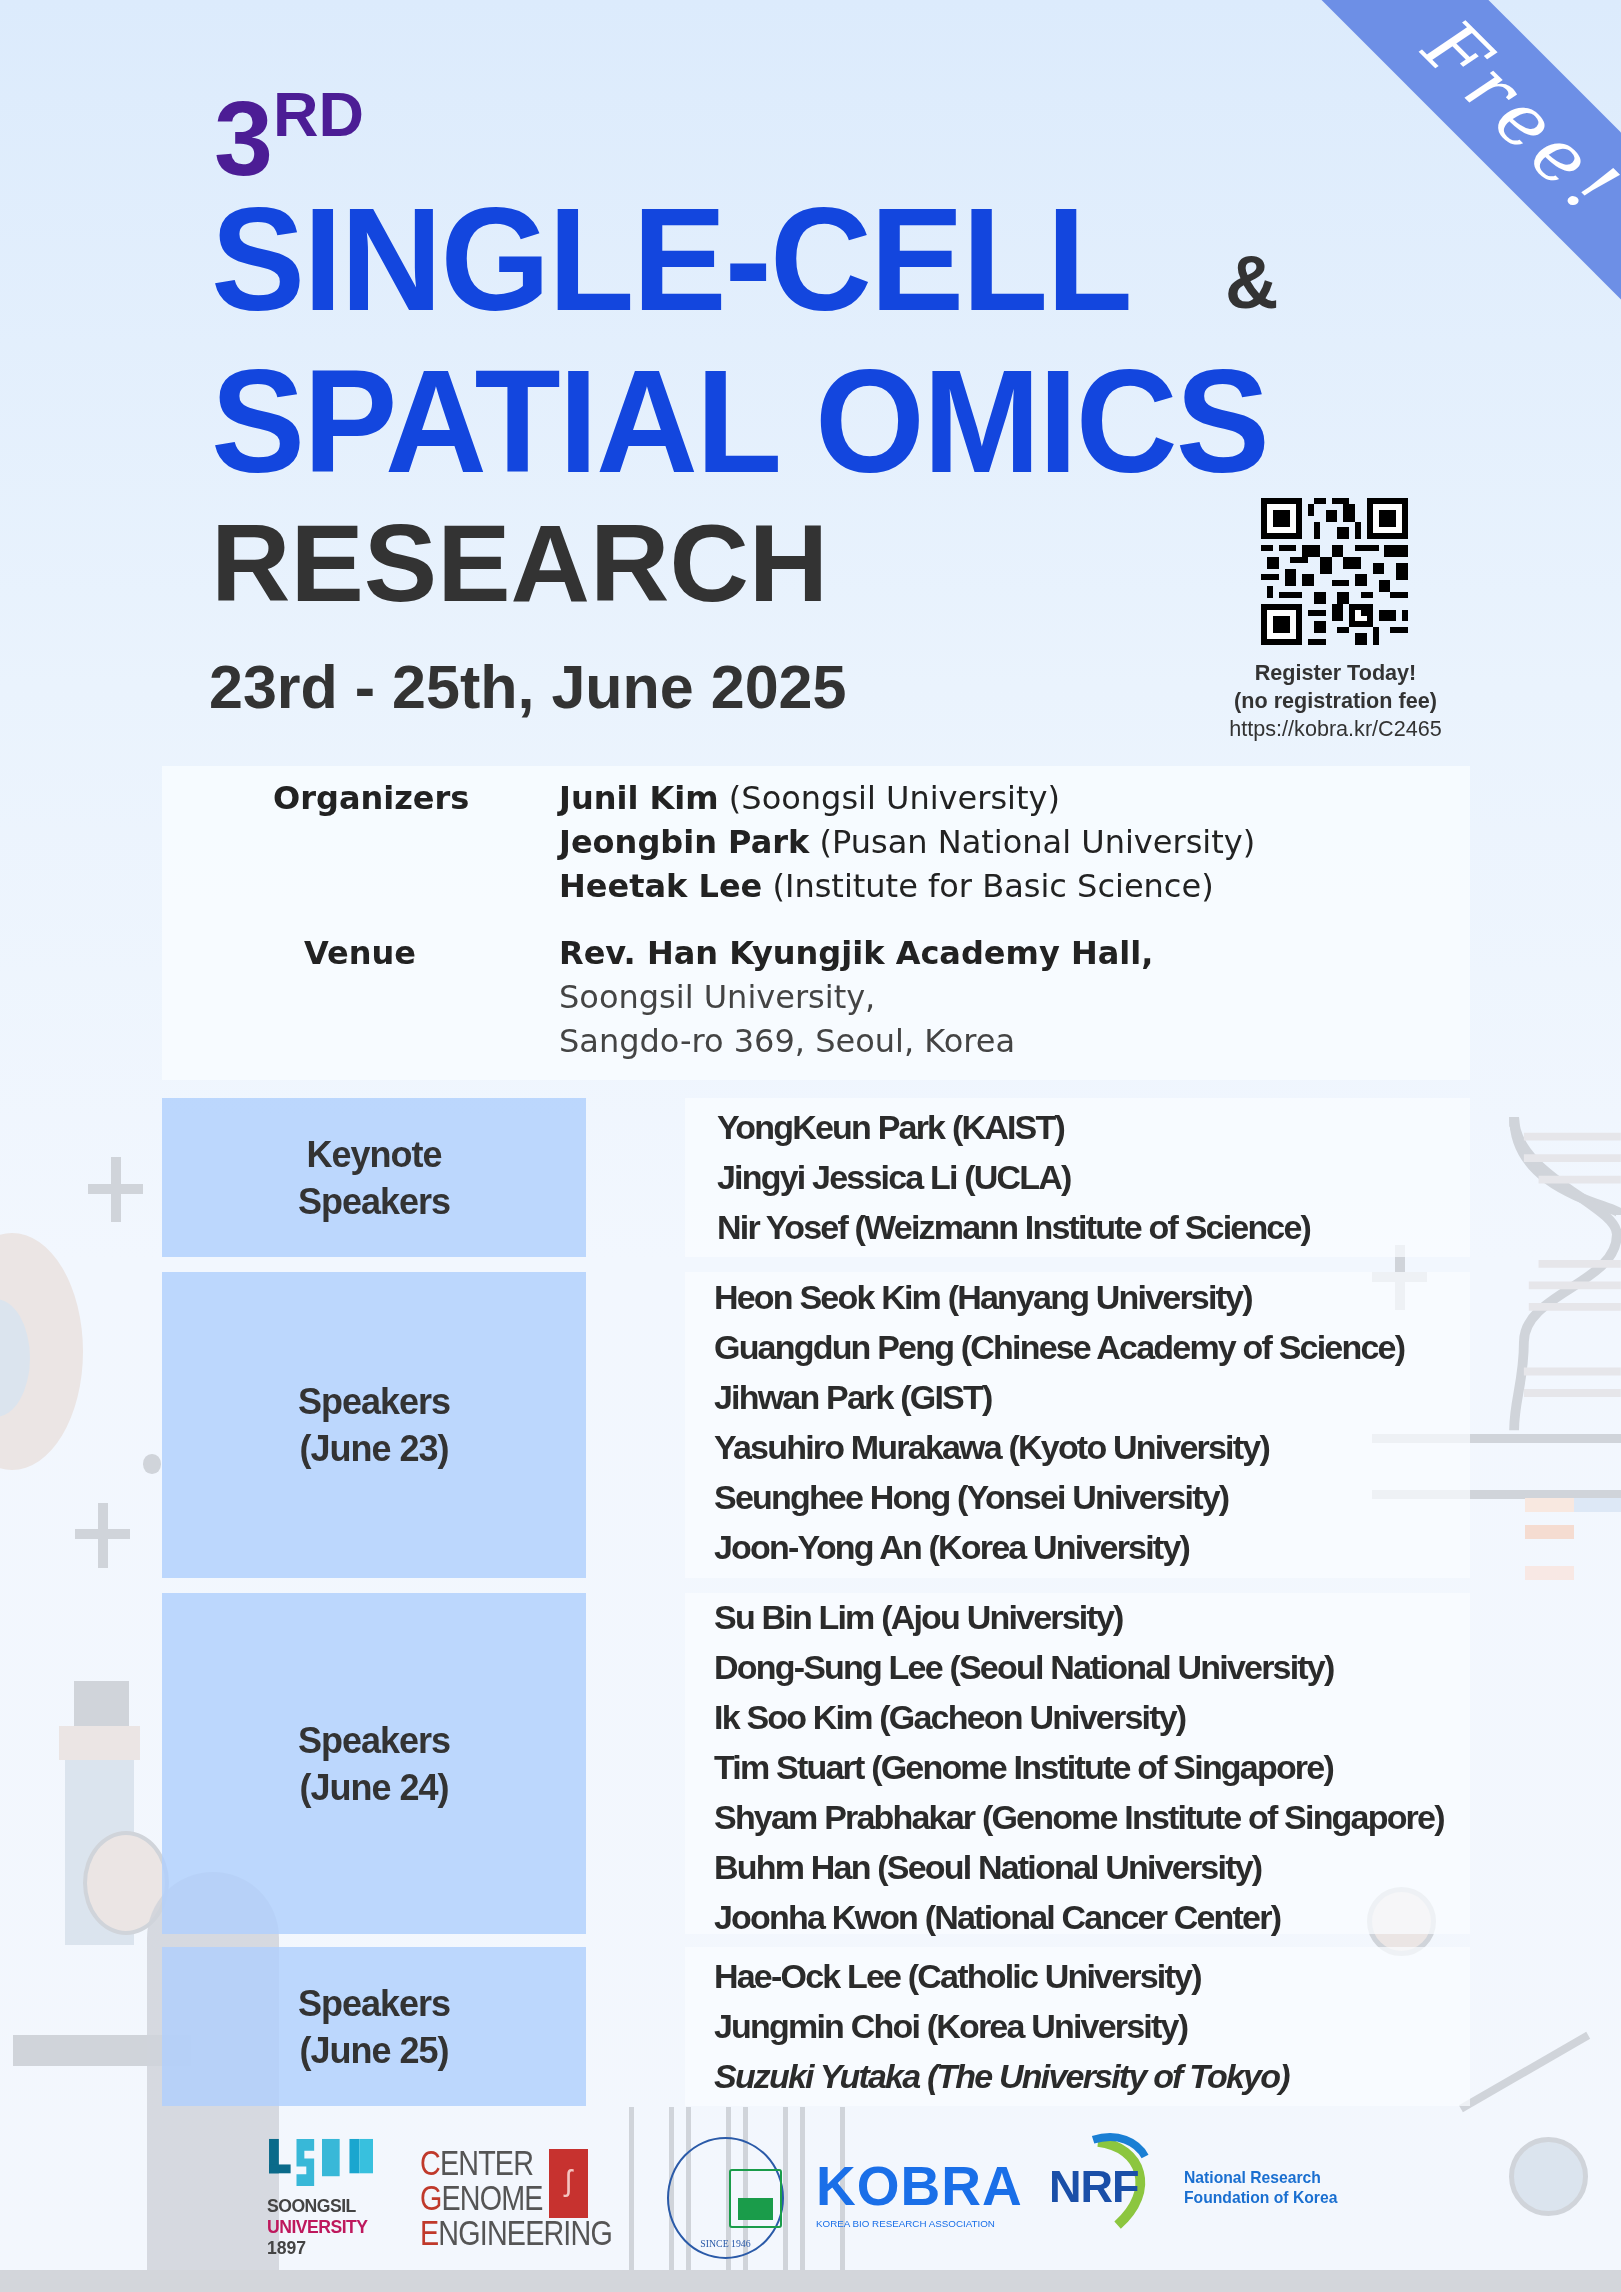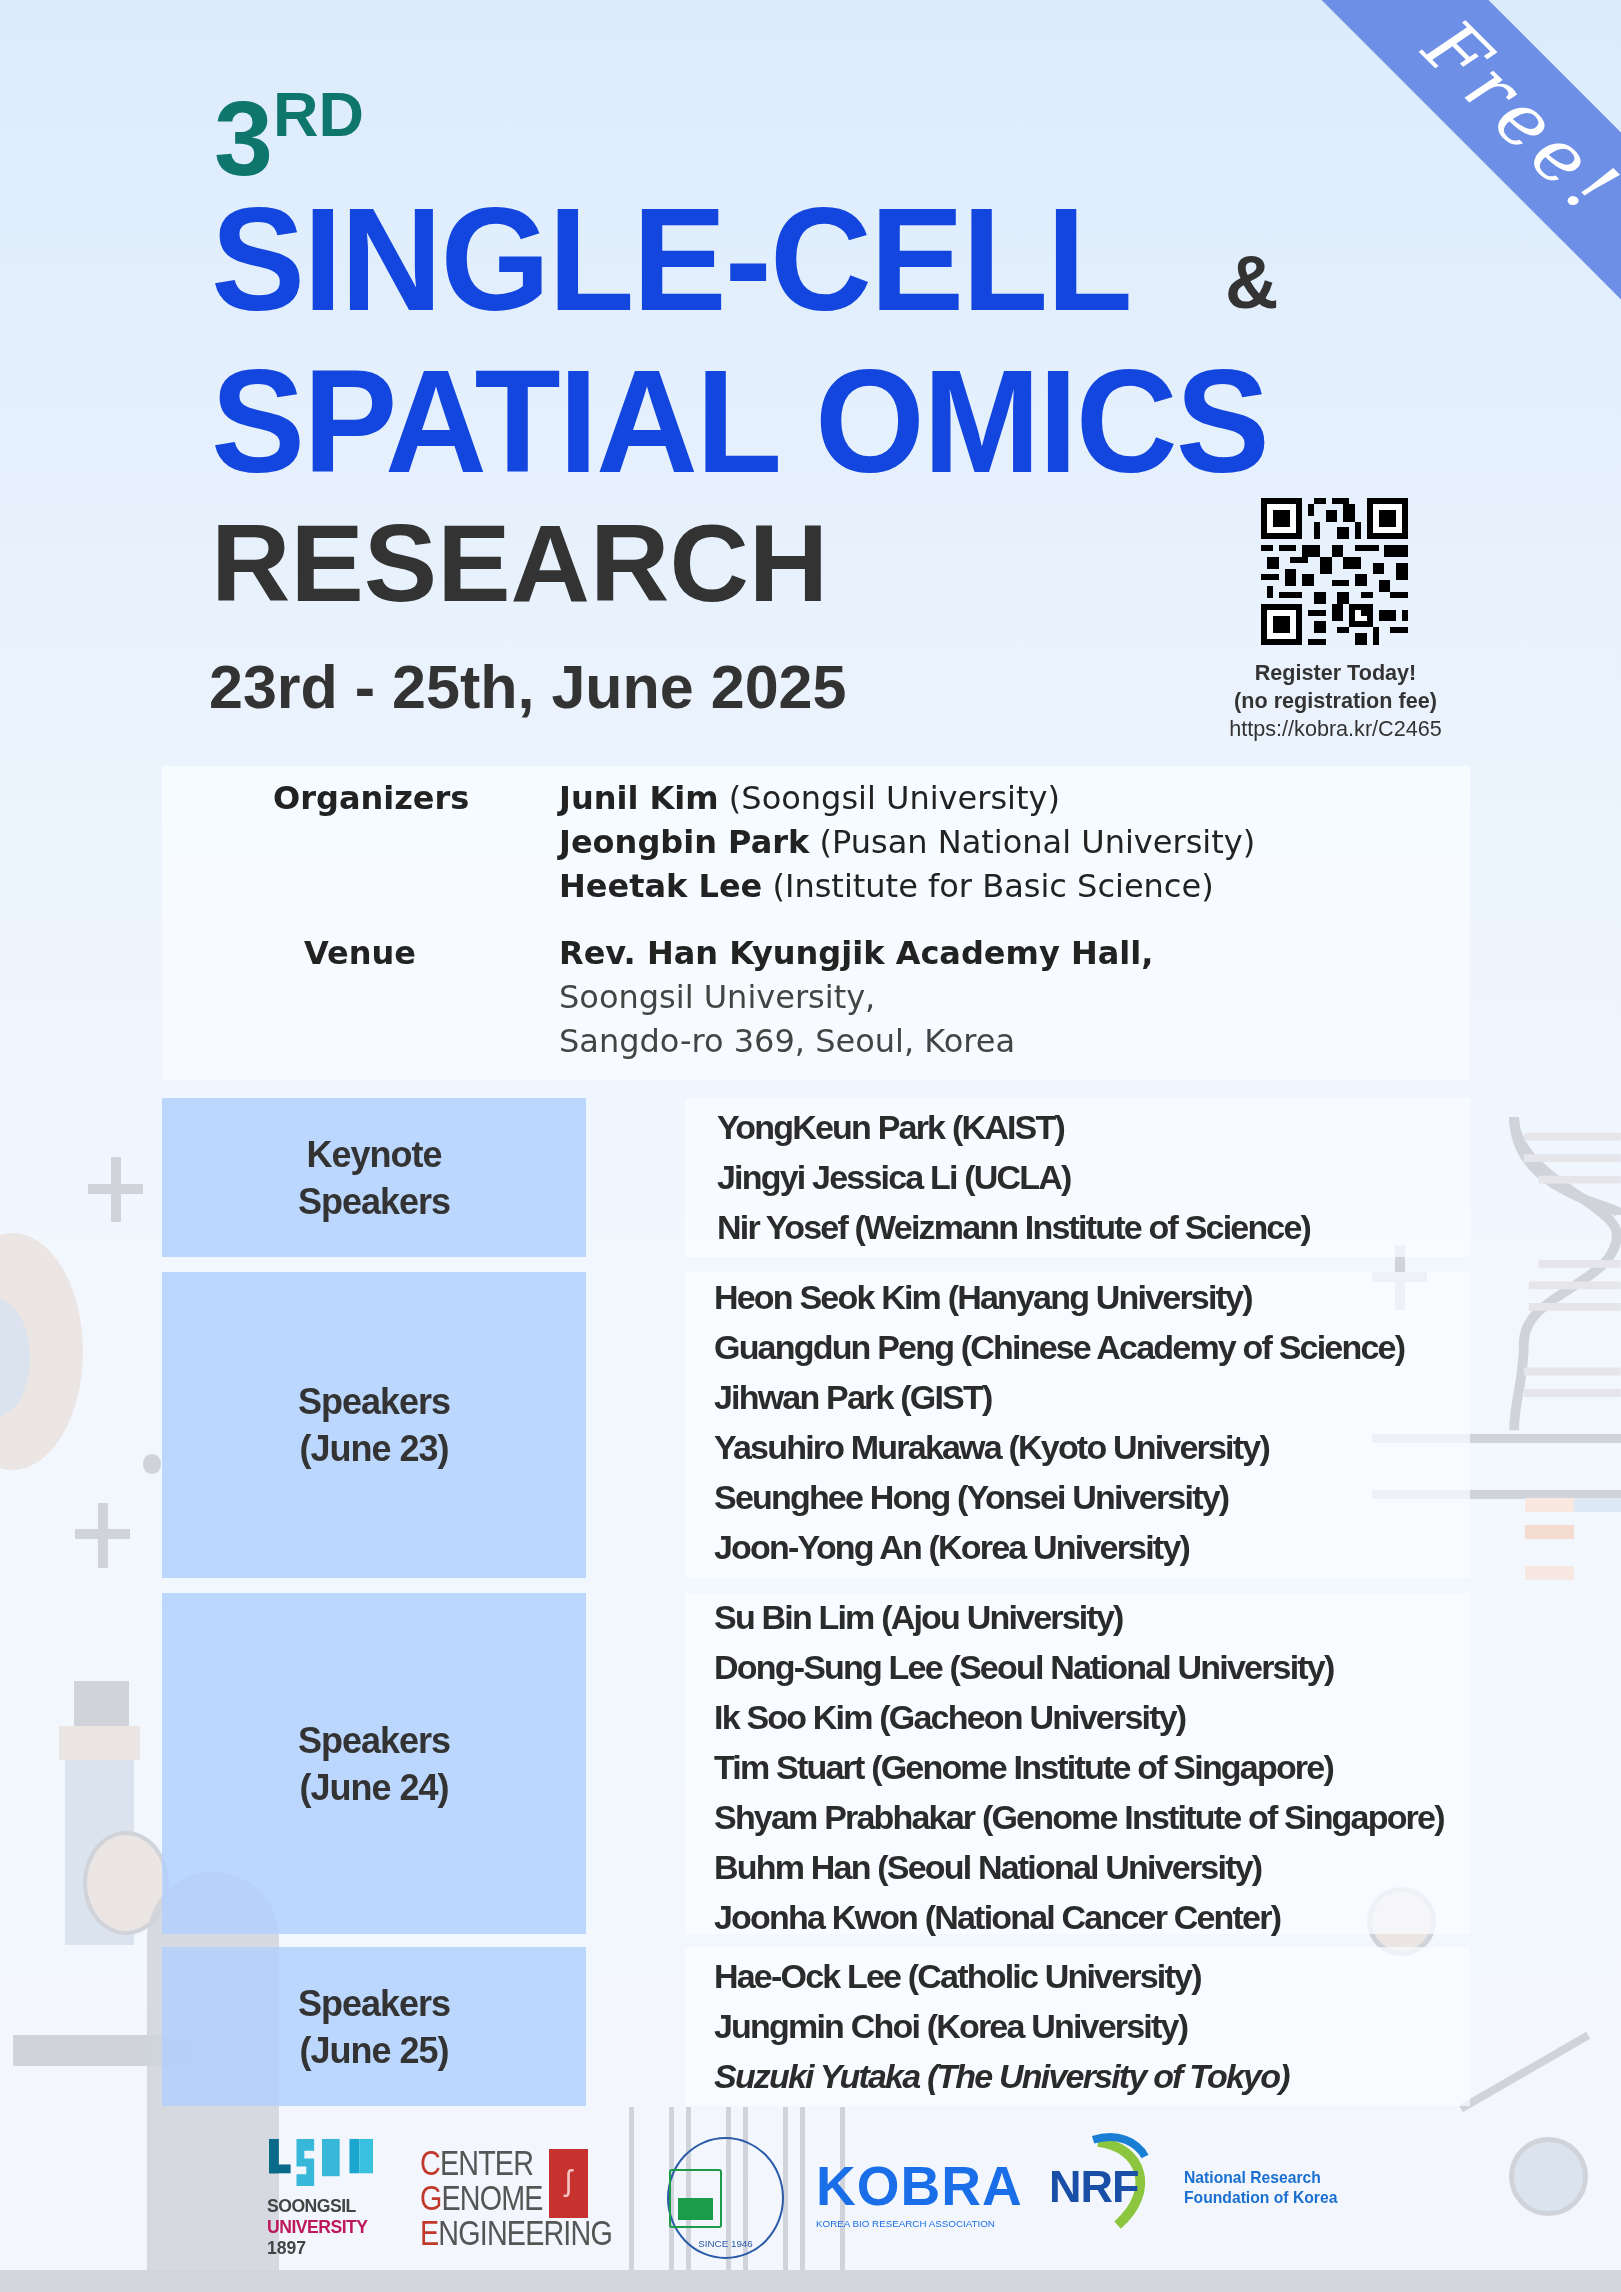--- a/index.html
+++ b/index.html
@@ -16,21 +16,21 @@
     position: absolute; right: -245px; top: 59px; width: 686px; height: 118px;
     background: #6d8fe6; transform: rotate(45deg); transform-origin: center;
     display: flex; align-items: center; justify-content: center;
   }
   .banner span {
     color: #fff; font-family: "DejaVu Serif", serif; font-style: italic;
     font-size: 76px; letter-spacing: 5.9px; font-weight: 300;
   }
 
   
-  .ord { left: 214px; top: 78px; font-weight: 700; color: #0f766e; }
+  .ord { left: 214px; top: 78px; font-weight: 700; color: #4c1d95; }
   .ord .num { font-size: 106px; }
   .ord .sup { font-size: 63px; position: relative; top: -39px; }
   .t1 { left: 211px; top: 186px; font-size: 147px; font-weight: 700; color: #1346de; letter-spacing: -2px; line-height: 1; transform: scaleX(0.96); transform-origin: left; }
   .amp { left: 1225px; top: 240px; font-size: 74px; font-weight: 700; color: #333; }
   .t2 { left: 211px; top: 348px; font-size: 147px; font-weight: 700; color: #1346de; letter-spacing: -2px; line-height: 1; transform: scaleX(0.96); transform-origin: left; }
   .t3 { left: 211px; top: 508px; font-size: 110px; font-weight: 700; color: #333; line-height: 1; }
   .date { left: 209px; top: 652px; font-size: 61px; font-weight: 700; color: #333; }
 
   
   .qr { left: 1261px; top: 498px; width: 147px; height: 147px; }
@@ -276,21 +276,21 @@
   <div style="font-size:35px;line-height:35px;color:#555;font-weight:400;letter-spacing:-1px;transform:scaleX(0.82);transform-origin:left;">
     <div><span style="color:#c0392b;">C</span><span>ENTER</span></div>
     <div><span style="color:#c0392b;">G</span><span>ENOME</span></div>
     <div><span style="color:#c0392b;">E</span><span>NGINEERING</span></div>
   </div>
   <div class="abs" style="left:129px;top:3.9px;width:39px;height:69px;background:#c7322f;">
     <div style="color:#f4c5c1;font-size:29px;text-align:center;margin-top:15.7px;">ʃ</div>
   </div>
 </div>
 
-<div class="abs" style="left:667px;top:2137px;width:113px;height:118px;border:2px solid #2a5aa8;border-radius:50%;display:flex;align-items:center;justify-content:flex-start;">
+<div class="abs" style="left:667px;top:2137px;width:113px;height:118px;border:2px solid #2a5aa8;border-radius:50%;display:flex;align-items:center;justify-content:flex-end;font-family:Liberation Serif, serif;">
   <div style="width:49px;height:55px;border:2.9px solid #1a9c4a;border-radius:2.9px;display:flex;align-items:flex-end;justify-content:center;">
     <div style="width:35px;height:21.6px;background:#1a9c4a;margin-bottom:5.9px;"></div>
   </div>
   <div class="abs" style="bottom:7.8px;left:0;right:0;text-align:center;font-size:9.8px;color:#2a5aa8;">SINCE 1946</div>
 </div>
 
 <div class="abs" style="left:816px;top:2159px;">
   <div class="logo-text" style="font-size:55px;color:#1a6fe8;letter-spacing:1px;line-height:55px;">KOBRA</div>
   <div style="font-size:9.8px;color:#1a6fe8;margin-top:3.9px;">KOREA BIO RESEARCH ASSOCIATION</div>
 </div>

